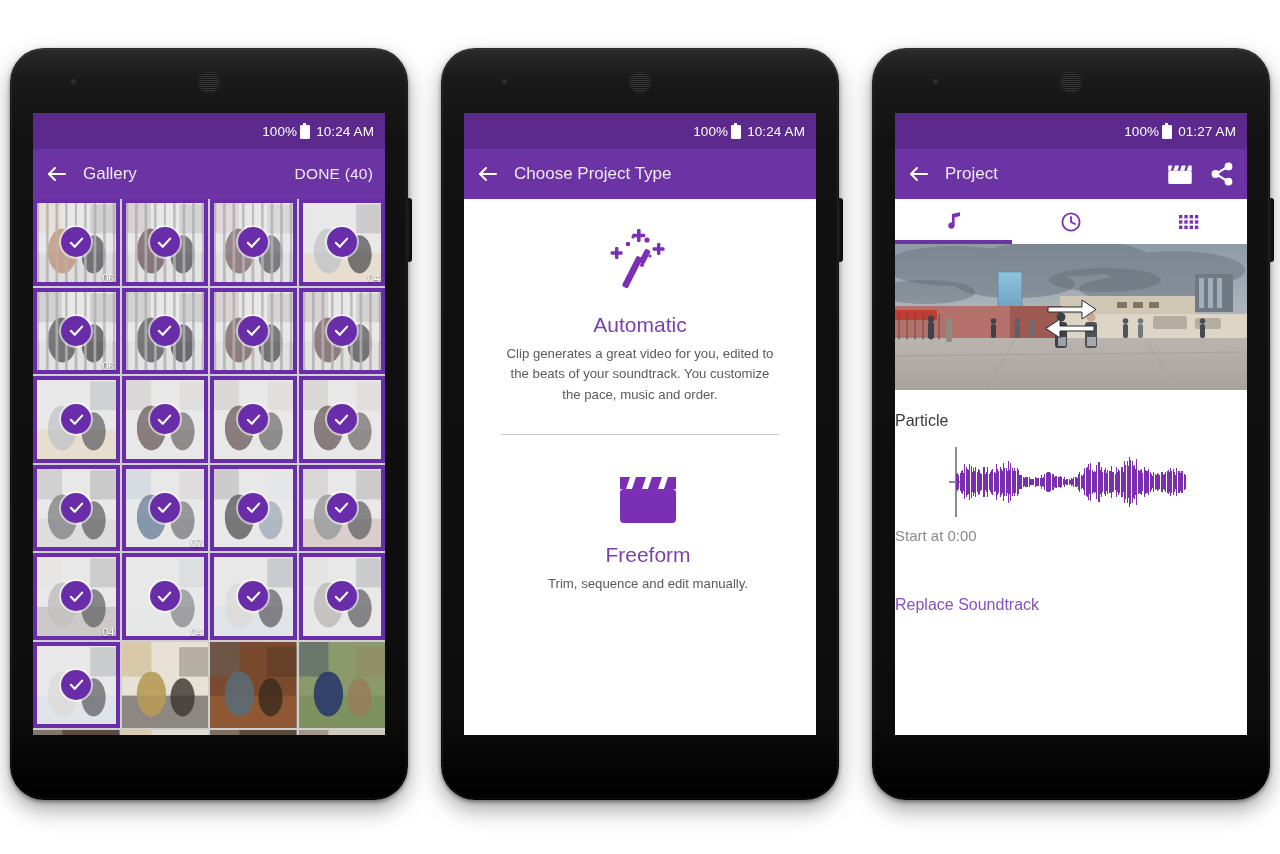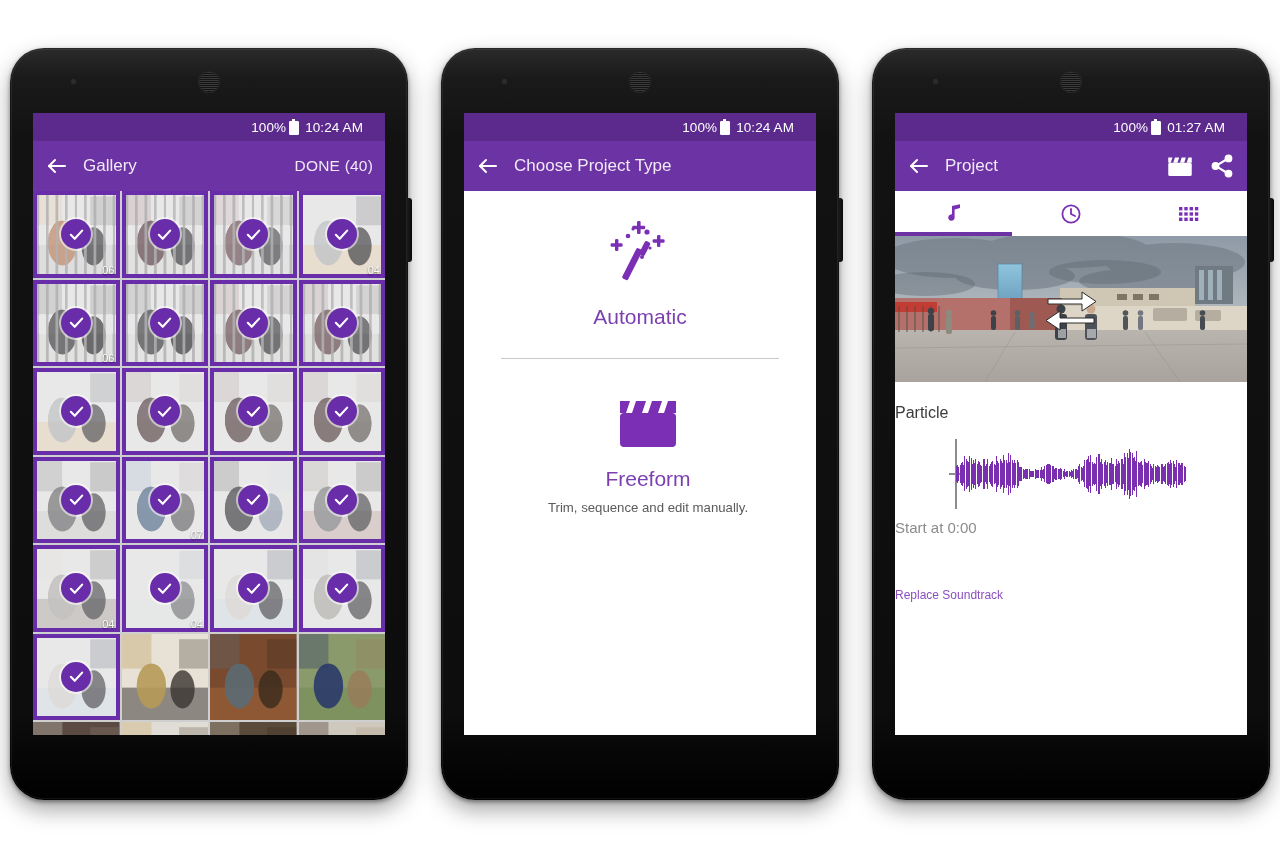--- a/index.html
+++ b/index.html
@@ -31,22 +31,22 @@
   .speaker{
     position:absolute;width:22px;height:22px;border-radius:50%;
     background:
       repeating-linear-gradient(0deg,#3a3a3a 0 1px,#141414 1px 2px);
     box-shadow:inset 0 0 0 1px #242424;
   }
   .screen{position:absolute;left:23px;top:65px;width:352px;height:622px;
           background:#fff;overflow:hidden;}
 
   
-  .statusbar{height:28px;background:#5b2a8c;display:flex;align-items:center;
-             justify-content:flex-end;padding-right:22px;color:#fff;
+  .statusbar{height:36px;background:#5b2a8c;display:flex;align-items:center;
+             justify-content:flex-end;padding-right:11px;color:#fff;
              font-size:13.5px;letter-spacing:.1px;}
   .statusbar .batt{display:inline-block;width:8px;height:12px;border:1.5px solid #fff;
         border-radius:1px;background:#fff;margin:0 6px 0 3px;position:relative;top:1px;}
   .statusbar .batt:before{content:"";position:absolute;left:1.5px;top:-3.5px;
         width:3px;height:2px;background:#fff;}
   .appbar{height:50px;background:#6b33a3;display:flex;align-items:center;
           padding:0 12px;color:#fff;}
   .appbar .title{font-size:17px;font-weight:400;margin-left:14px;color:#f1e9f7;}
   .appbar .spacer{flex:1;}
   .appbar .action{font-size:15.5px;color:#f1e9f7;letter-spacing:.2px;}
@@ -90,21 +90,21 @@
   .swapicon{position:absolute;left:50%;top:50%;transform:translate(-50%,-50%);
             width:58px;height:44px;z-index:5;}
   .sound{padding-top:22px;}
   .sound .track{font-size:16px;color:#3b3b3b;}
   .wavewrap{position:relative;height:86px;margin-top:9px;}
   .playhead{position:absolute;left:60px;top:8px;width:1.5px;height:70px;background:#8c8c8c;}
   .baseline{position:absolute;left:54px;top:42px;width:14px;height:1.5px;background:#8c8c8c;}
   .wave{position:absolute;left:61px;top:8px;right:0;height:70px;}
   .wave i{position:absolute;background:#7a2fb0;width:1px;}
   .startat{font-size:15px;color:#8b8b8b;margin-top:2px;}
-  .replace{font-size:12px;color:#8a4fc0;margin-top:52px;}
+  .replace{font-size:16px;color:#8a4fc0;margin-top:52px;}
 </style>
 </head>
 <body>
 
 <div class="stage">
 
   <div class="phone" style="left:10px;">
     <div class="phone-body"></div>
     <div class="phone-sidebtn"></div>
     <div class="cam" style="left:60px;top:30px;"></div>
@@ -687,20 +687,21 @@
                 <rect x="6.6" y="26.3" width="12" height="3.4" rx="1.2"></rect>
               </g>
               <circle cx="43" cy="15" r="2.6"></circle>
               <circle cx="24" cy="19" r="2.3"></circle>
               <circle cx="29" cy="12" r="1.6"></circle>
               <circle cx="38" cy="40" r="2"></circle>
               <circle cx="46" cy="31" r="1.6"></circle>
             </svg>
           </span>
           <div class="oname">Automatic</div>
+          <div class="odesc">Clip generates a great video for you, edited to the beats of your soundtrack. You customize the pace, music and order.</div>
         </div>
 
         <div class="divider"></div>
 
         <div class="opt" style="margin-top:36px;margin-left:16px;">
           <span>
             <svg class="clap" viewBox="0 0 62 56" fill="#7b2fb5">
               <rect x="3" y="18" width="56" height="34" rx="4"></rect>
               <path d="M3 18 L3 6 L13 6 L9 18 Z"></path>
               <path d="M15 18 L19 6 L29 6 L25 18 Z"></path>

